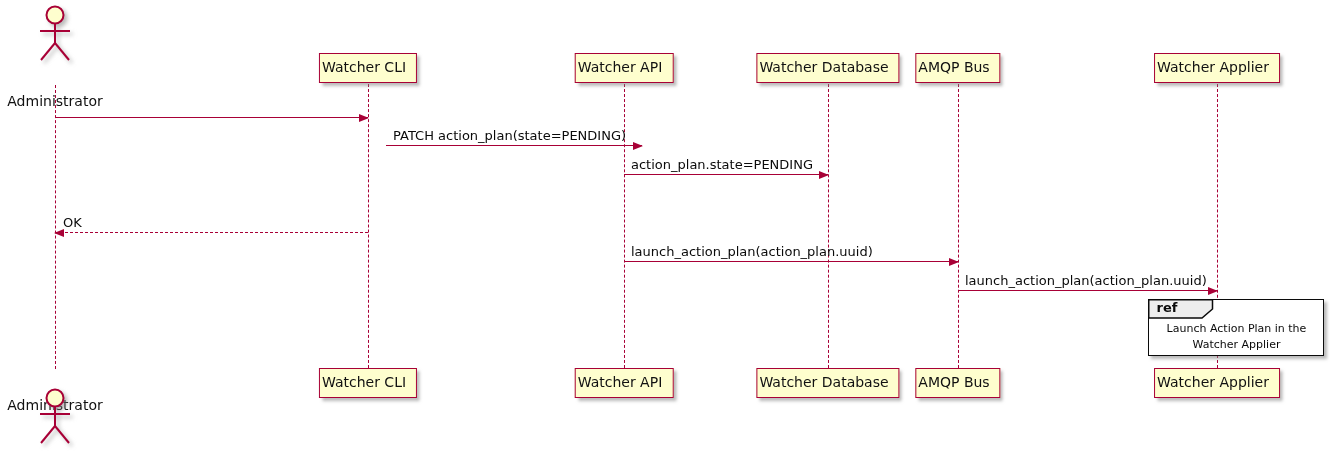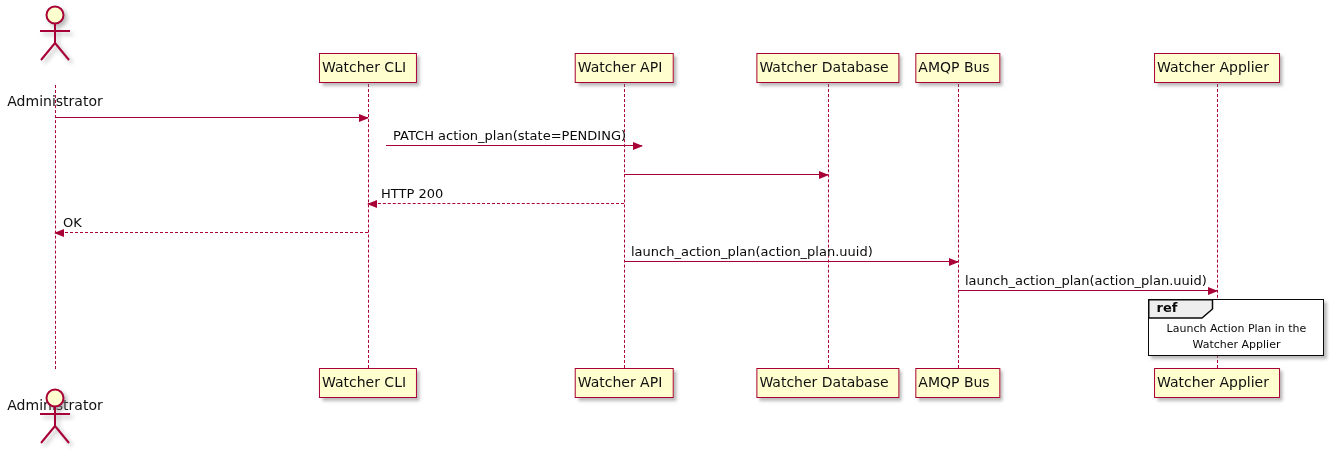--- a/index.html
+++ b/index.html
@@ -86,29 +86,25 @@
     <div class="arrow"></div>
   </div>
 
   <div class="msg right" style="left:368px;top:127px;width:256px;margin-left:18px;">
     <span class="mlabel">PATCH action_plan(state=PENDING)</span>
     <div class="mline"></div>
     <div class="arrow"></div>
   </div>
 
   <div class="msg right" style="left:624px;top:156px;width:204px;">
+    <span class="mlabel">action_plan.state=PENDING</span>
     <div class="mline"></div>
     <div class="arrow"></div>
   </div>
 
-  <div class="msg left dashed" style="left:368px;top:185px;width:256px;">
-    <span class="mlabel" style="left:13px;">HTTP 200</span>
-    <div class="mline"></div>
-    <div class="arrow"></div>
-  </div>
 
   <div class="msg left dashed" style="left:55px;top:214px;width:313px;">
     <span class="mlabel" style="left:8px;">OK</span>
     <div class="mline"></div>
     <div class="arrow"></div>
   </div>
 
   <div class="msg right" style="left:624px;top:243px;width:334px;">
     <span class="mlabel">launch_action_plan(action_plan.uuid)</span>
     <div class="mline"></div>

